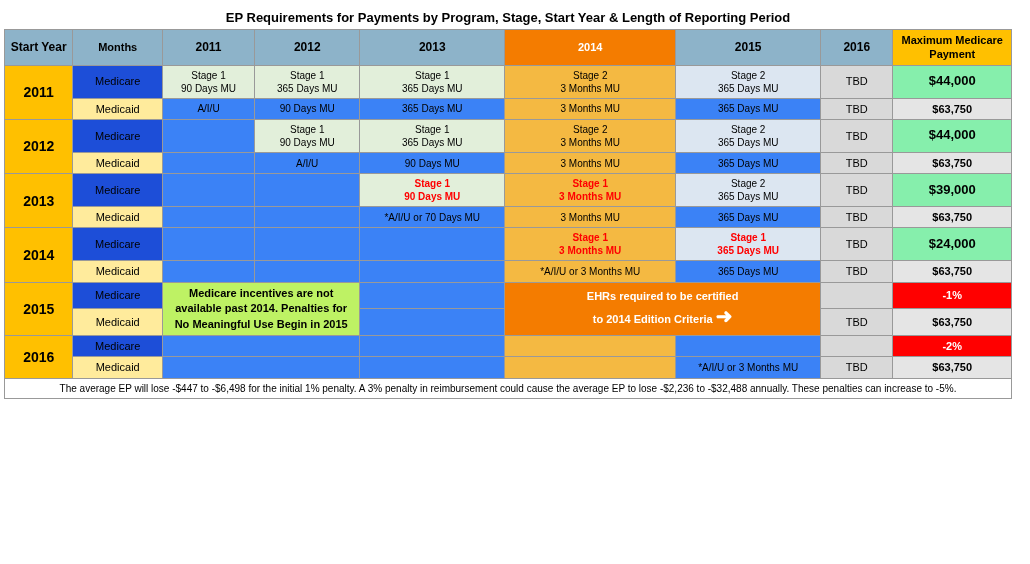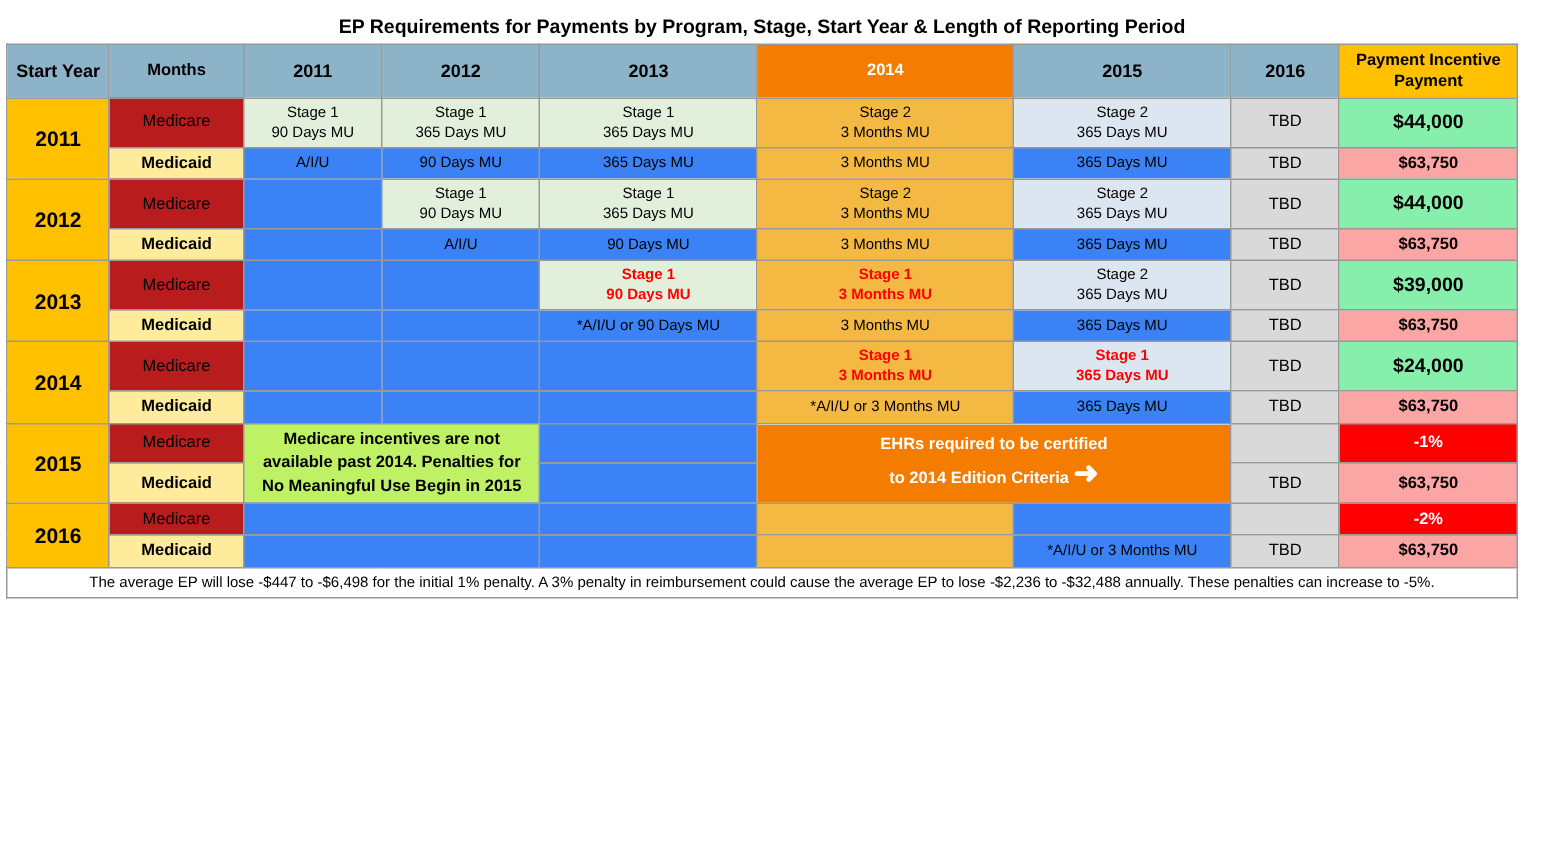--- a/index.html
+++ b/index.html
@@ -61,42 +61,42 @@
     
     .start-year-cell {
       background-color: #ffc000;
       font-weight: bold;
       font-size: 14px;
       color: #000;
     }
     
     
     .program-medicare {
-      background-color: #b91c1c;
+      background-color: #1d4ed8;
       font-weight: normal;
       color: #000;
     }
     .program-medicaid {
       background-color: #ffeb9c;
-      font-weight: bold;
+      font-weight: normal;
       color: #000;
     }
     
     
     .cell-white { background-color: #3b82f6; }
     .cell-light-green { background-color: #e2efda; }
     .cell-light-blue { background-color: #dce6f1; }
     .cell-orange-col { background-color: #f4b942; border-left: 3px solid #f47c00; border-right: 3px solid #f47c00; }
     .cell-gray { background-color: #d9d9d9; }
     
     .red-bold { color: #ff0000; font-weight: bold; }
     
     
     .max-yellow { background-color: #86efac; font-weight: bold; font-size: 13px; color: #000; }
-    .max-orange { background-color: #fca5a5; font-weight: bold; color: #000; }
+    .max-orange { background-color: #e5e5e5; font-weight: bold; color: #000; }
     .max-red { background-color: #ff0000; font-weight: bold; color: #fff; }
     
     .tbd-cell { color: #000; }
     
     .footer-text {
       font-size: 10px;
       text-align: center;
       padding: 4px 14px;
       color: #000;
       border: 1px solid #999;
@@ -158,21 +158,21 @@
     <tbody>
         <tr>
       <th class="header-year">Start Year</th>
       <th class="header-program">Months</th>
       <th class="header-year">2011</th>
       <th class="header-year">2012</th>
       <th class="header-year">2013</th>
       <th class="col-2014-header">2014</th>
       <th class="header-year">2015</th>
       <th class="header-year">2016</th>
-      <th class="header-max"><span>Payment Incentive</span><br><span>Payment</span></th>
+      <th class="header-max"><span>Maximum Medicare</span><br><span>Payment</span></th>
     </tr>
 
     <tr>
       <td class="start-year-cell" rowspan="2">2011</td>
       <td class="program-medicare">Medicare</td>
       <td class="cell-light-green" style="font-size:10px;">Stage 1<br>90 Days MU</td>
       <td class="cell-light-green" style="font-size:10px;">Stage 1<br>365 Days MU</td>
       <td class="cell-light-green" style="font-size:10px;">Stage 1<br>365 Days MU</td>
       <td class="cell-orange-col" style="font-size:10px;">Stage 2<br>3 Months MU</td>
       <td class="cell-light-blue" style="font-size:10px;">Stage 2<br>365 Days MU</td>
@@ -223,21 +223,21 @@
       <td class="cell-orange-col" style="font-size:10px;"><span class="red-bold">Stage 1<br>3 Months MU</span></td>
       <td class="cell-light-blue" style="font-size:10px;">Stage 2<br>365 Days MU</td>
       <td class="cell-gray tbd-cell">TBD</td>
       <td class="max-yellow">$39,000</td>
     </tr>
 
     <tr>
       <td class="program-medicaid">Medicaid</td>
       <td class="cell-white"></td>
       <td class="cell-white"></td>
-      <td class="cell-white" style="font-size:10px;">*A/I/U or 90 Days MU</td>
+      <td class="cell-white" style="font-size:10px;">*A/I/U or 70 Days MU</td>
       <td class="cell-orange-col" style="font-size:10px;">3 Months MU</td>
       <td class="cell-white" style="font-size:10px;">365 Days MU</td>
       <td class="cell-gray tbd-cell">TBD</td>
       <td class="max-orange">$63,750</td>
     </tr>
 
     <tr>
       <td class="start-year-cell" rowspan="2">2014</td>
       <td class="program-medicare">Medicare</td>
       <td class="cell-white"></td>

